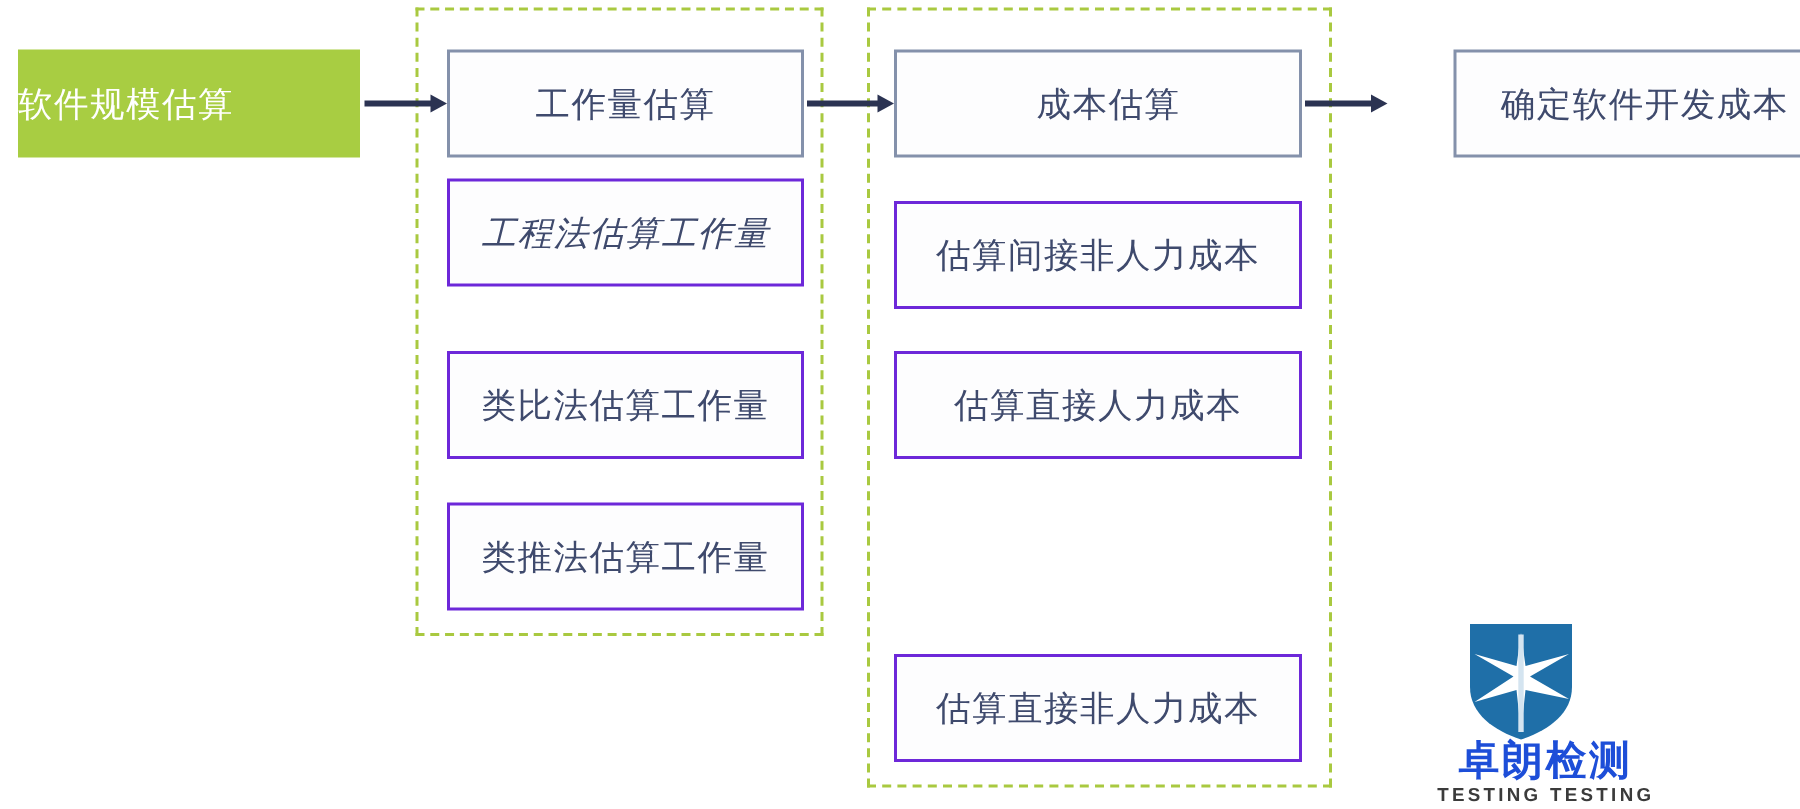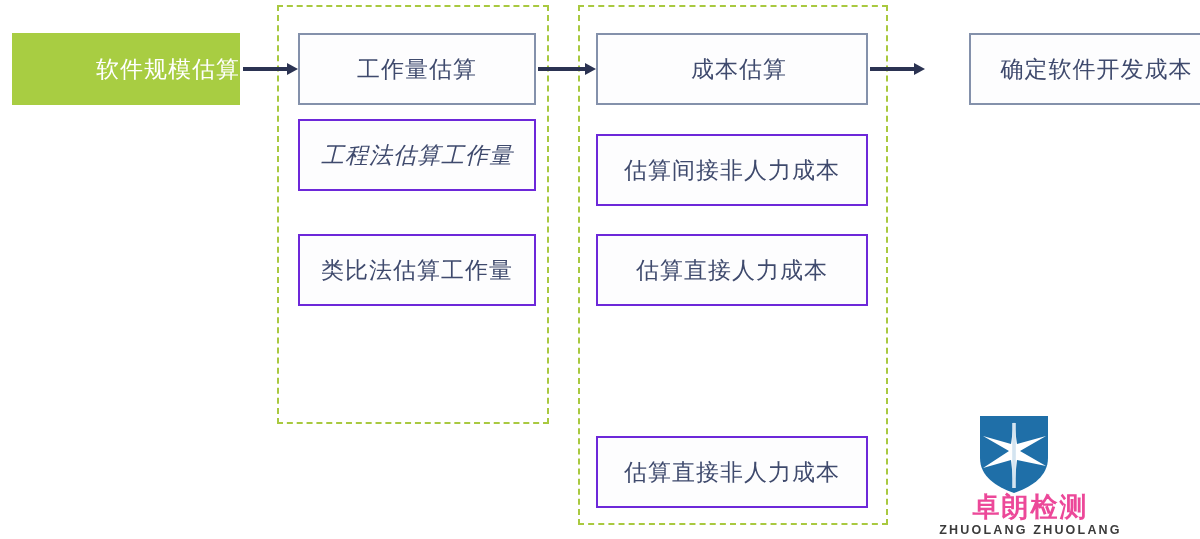--- a/index.html
+++ b/index.html
@@ -51,21 +51,21 @@
   #box-scale {
     position: absolute;
     left: 12px;
     top: 33px;
     width: 228px;
     height: 72px;
     background: #a8cd42;
     border: none;
     display: flex;
     align-items: center;
-    justify-content: flex-end;
+    justify-content: flex-start;
     color: #ffffff;
     font-size: 23px;
     letter-spacing: 1px;
     white-space: nowrap;
   }
 
   
   #box-effort      { left: 298px; top: 33px;  width: 238px; height: 72px; }
   #box-eng-method  { left: 298px; top: 119px; width: 238px; height: 72px; font-style: italic; }
   #box-analogy     { left: 298px; top: 234px; width: 238px; height: 72px; }
@@ -131,21 +131,21 @@
     height: 80px;
   }
   #logo-cn {
     position: absolute;
     left: 0;
     top: 80px;
     width: 185px;
     text-align: center;
     font-size: 27px;
     font-weight: bold;
-    color: #ec4899;
+    color: #1d4ed8;
     letter-spacing: 2px;
     line-height: 1;
   }
   #logo-en {
     position: absolute;
     left: 0;
     top: 110px;
     width: 185px;
     text-align: center;
     font-size: 12.5px;
@@ -175,20 +175,23 @@
 
   <div id="box-effort" class="box primary">
     <span>工作量估算</span>
   </div>
   <div id="box-eng-method" class="box">
     <span>工程法估算工作量</span>
   </div>
   <div id="box-analogy" class="box">
     <span>类比法估算工作量</span>
   </div>
+  <div id="box-inference" class="box">
+    <span>类推法估算工作量</span>
+  </div>
 
   <div id="arrow-2" class="arrow">
     <span class="shaft"></span>
     <span class="head"></span>
   </div>
 
   <div id="box-cost" class="box primary">
     <span>成本估算</span>
   </div>
   <div id="box-indirect-nonhr" class="box">
@@ -210,16 +213,16 @@
     <span>确定软件开发成本</span>
   </div>
 
   <div id="logo">
     <svg id="logo-shield" viewBox="0 0 76 80">
       <path d="M4 2 H72 V44 C72 62 56 73 38 79 C20 73 4 62 4 44 Z" fill="#1f6fa8"></path>
       <path d="M38 8 L41 30 L70 22 L44 37 L70 52 L41 46 L38 74 L35 46 L7 54 L33 37 L7 22 L35 30 Z" fill="#ffffff"></path>
       <path d="M36.2 9 H39.8 V74 H36.2 Z" fill="#d4e4f0"></path>
     </svg>
     <div id="logo-cn">卓朗检测</div>
-    <div id="logo-en">ZHUOLANG ZHUOLANG</div>
+    <div id="logo-en">TESTING TESTING</div>
   </div>
 
 </div>
 
 </body></html>

